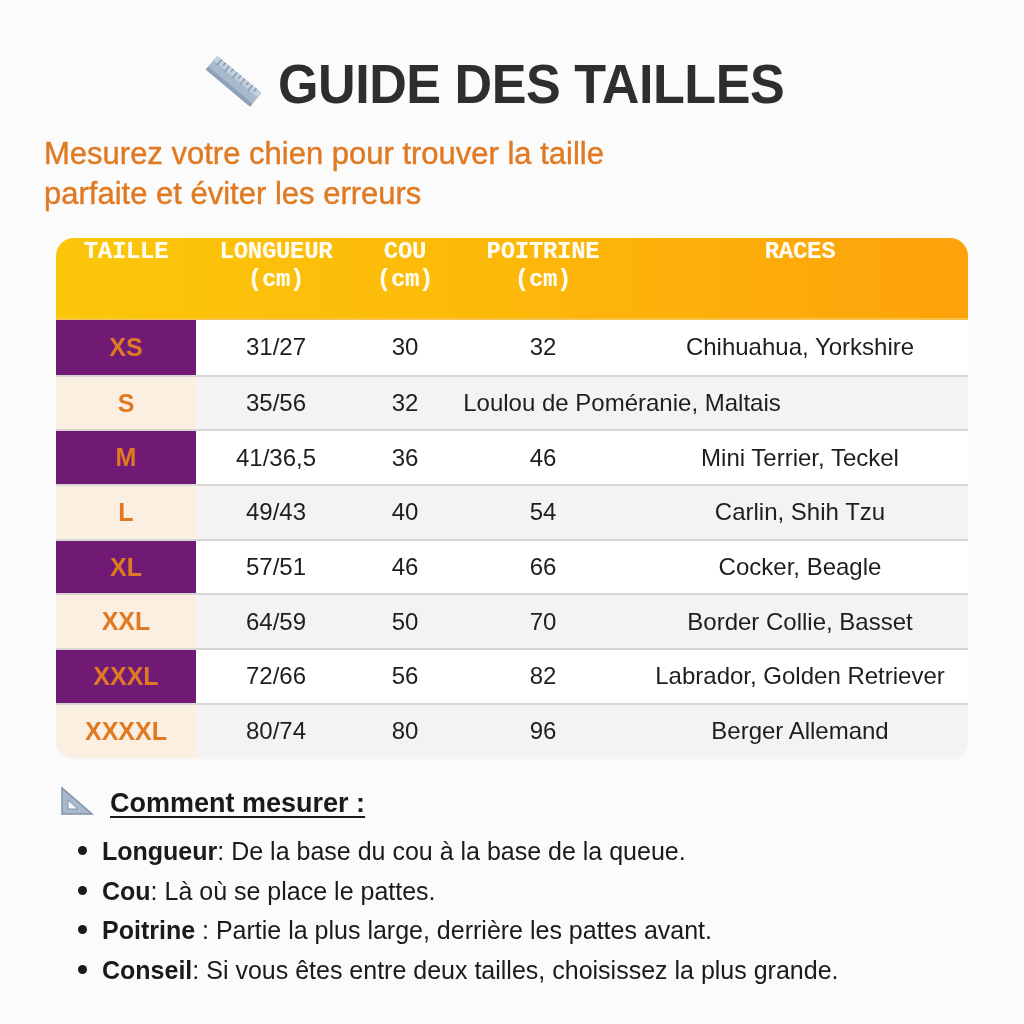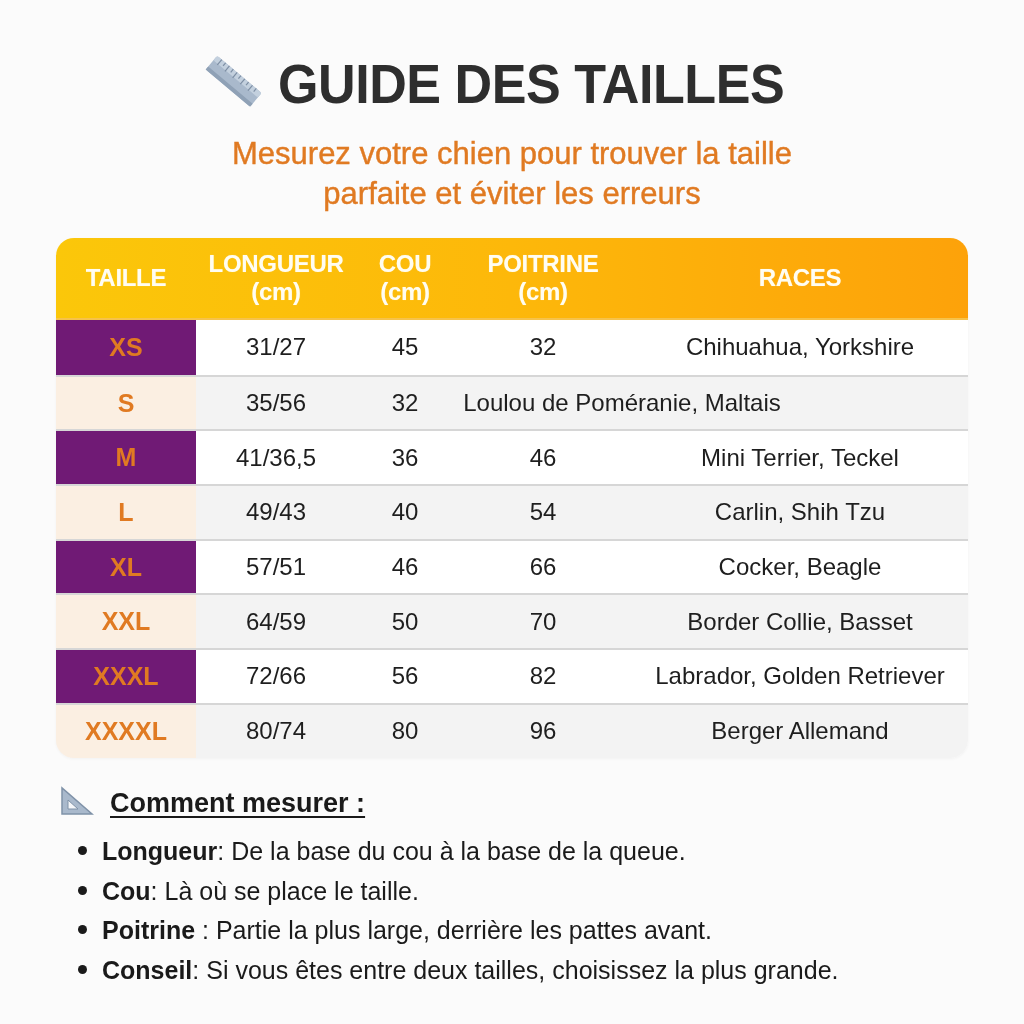--- a/index.html
+++ b/index.html
@@ -18,36 +18,37 @@
     }
     .ruler-icon { width: 62px; height: 58px; margin-right: 4px; }
     .title {
       font-size: 56px; font-weight: 700; color: #2e2e2e;
       letter-spacing: -0.5px; line-height: 64px;
       transform: scaleX(0.93); transform-origin: left center;
     }
 
     .subtitle {
       position: absolute; top: 134px; left: 0; width: 1024px;
-      text-align: center; color: #e07a22;
-      font-size: 31px; font-weight: 400; line-height: 40px;
+      text-align: left; color: #e07a22;
+      font-size: 31px; font-weight: 400; line-height: 40px; padding-left: 44px;
       -webkit-text-stroke: 0.4px #e07a22;
     }
 
     
     .table-wrap {
       position: absolute; left: 56px; top: 238px; width: 912px;
       border-radius: 18px; overflow: hidden;
       background: #ffffff;
       box-shadow: 0 1px 3px rgba(0,0,0,0.04);
     }
     .thead {
-      height: 82px; display: flex; align-items: center;
+      height: 82px; display: flex; 
       background: linear-gradient(90deg, #fbc70a 0%, #fdb80a 50%, #fda20a 100%);
       border-bottom: 2px solid #f6c24a;
+      font-family: Liberation Mono, monospace;
     }
     .th {
       color: #fffdf2; font-weight: 700; font-size: 24px; text-align: center;
       line-height: 28px; letter-spacing: -0.3px;
       text-shadow: 0 0 1px rgba(255,255,255,0.4);
     }
     .c1 { width: 140px; }
     .c2 { width: 160px; }
     .c3 { width: 98px; }
     .c4 { width: 178px; }
@@ -143,21 +144,21 @@
         <div>(cm)</div>
       </div>
       <div class="th c5">
         <div>RACES</div>
       </div>
     </div>
 
     <div class="tr odd first">
       <div class="td size c1">XS</div>
       <div class="td c2">31/27</div>
-      <div class="td c3">45</div>
+      <div class="td c3">30</div>
       <div class="td c4">32</div>
       <div class="td c5">Chihuahua, Yorkshire</div>
     </div>
     <div class="tr even">
       <div class="td size c1">S</div>
       <div class="td c2">35/56</div>
       <div class="td c3">32</div>
       <div class="td c5">Loulou de Poméranie, Maltais</div>
     </div>
     <div class="tr odd">
@@ -214,21 +215,21 @@
       </span>
       <span class="measure-title">Comment mesurer :</span>
     </div>
     <ul class="bullets">
       <li class="bullet">
         <span class="dot"></span>
         <span><b>Longueur</b><span style="white-space:pre">: </span><span>De la base du cou à la base de la queue.</span></span>
       </li>
       <li class="bullet">
         <span class="dot"></span>
-        <span><b>Cou</b><span style="white-space:pre">: </span><span>Là où se place le taille.</span></span>
+        <span><b>Cou</b><span style="white-space:pre">: </span><span>Là où se place le pattes.</span></span>
       </li>
       <li class="bullet">
         <span class="dot"></span>
         <span><b>Poitrine</b><span style="white-space:pre"> : </span><span>Partie la plus large, derrière les pattes avant.</span></span>
       </li>
       <li class="bullet">
         <span class="dot"></span>
         <span><b>Conseil</b><span style="white-space:pre">: </span><span>Si vous êtes entre deux tailles, choisissez la plus grande.</span></span>
       </li>
     </ul>

